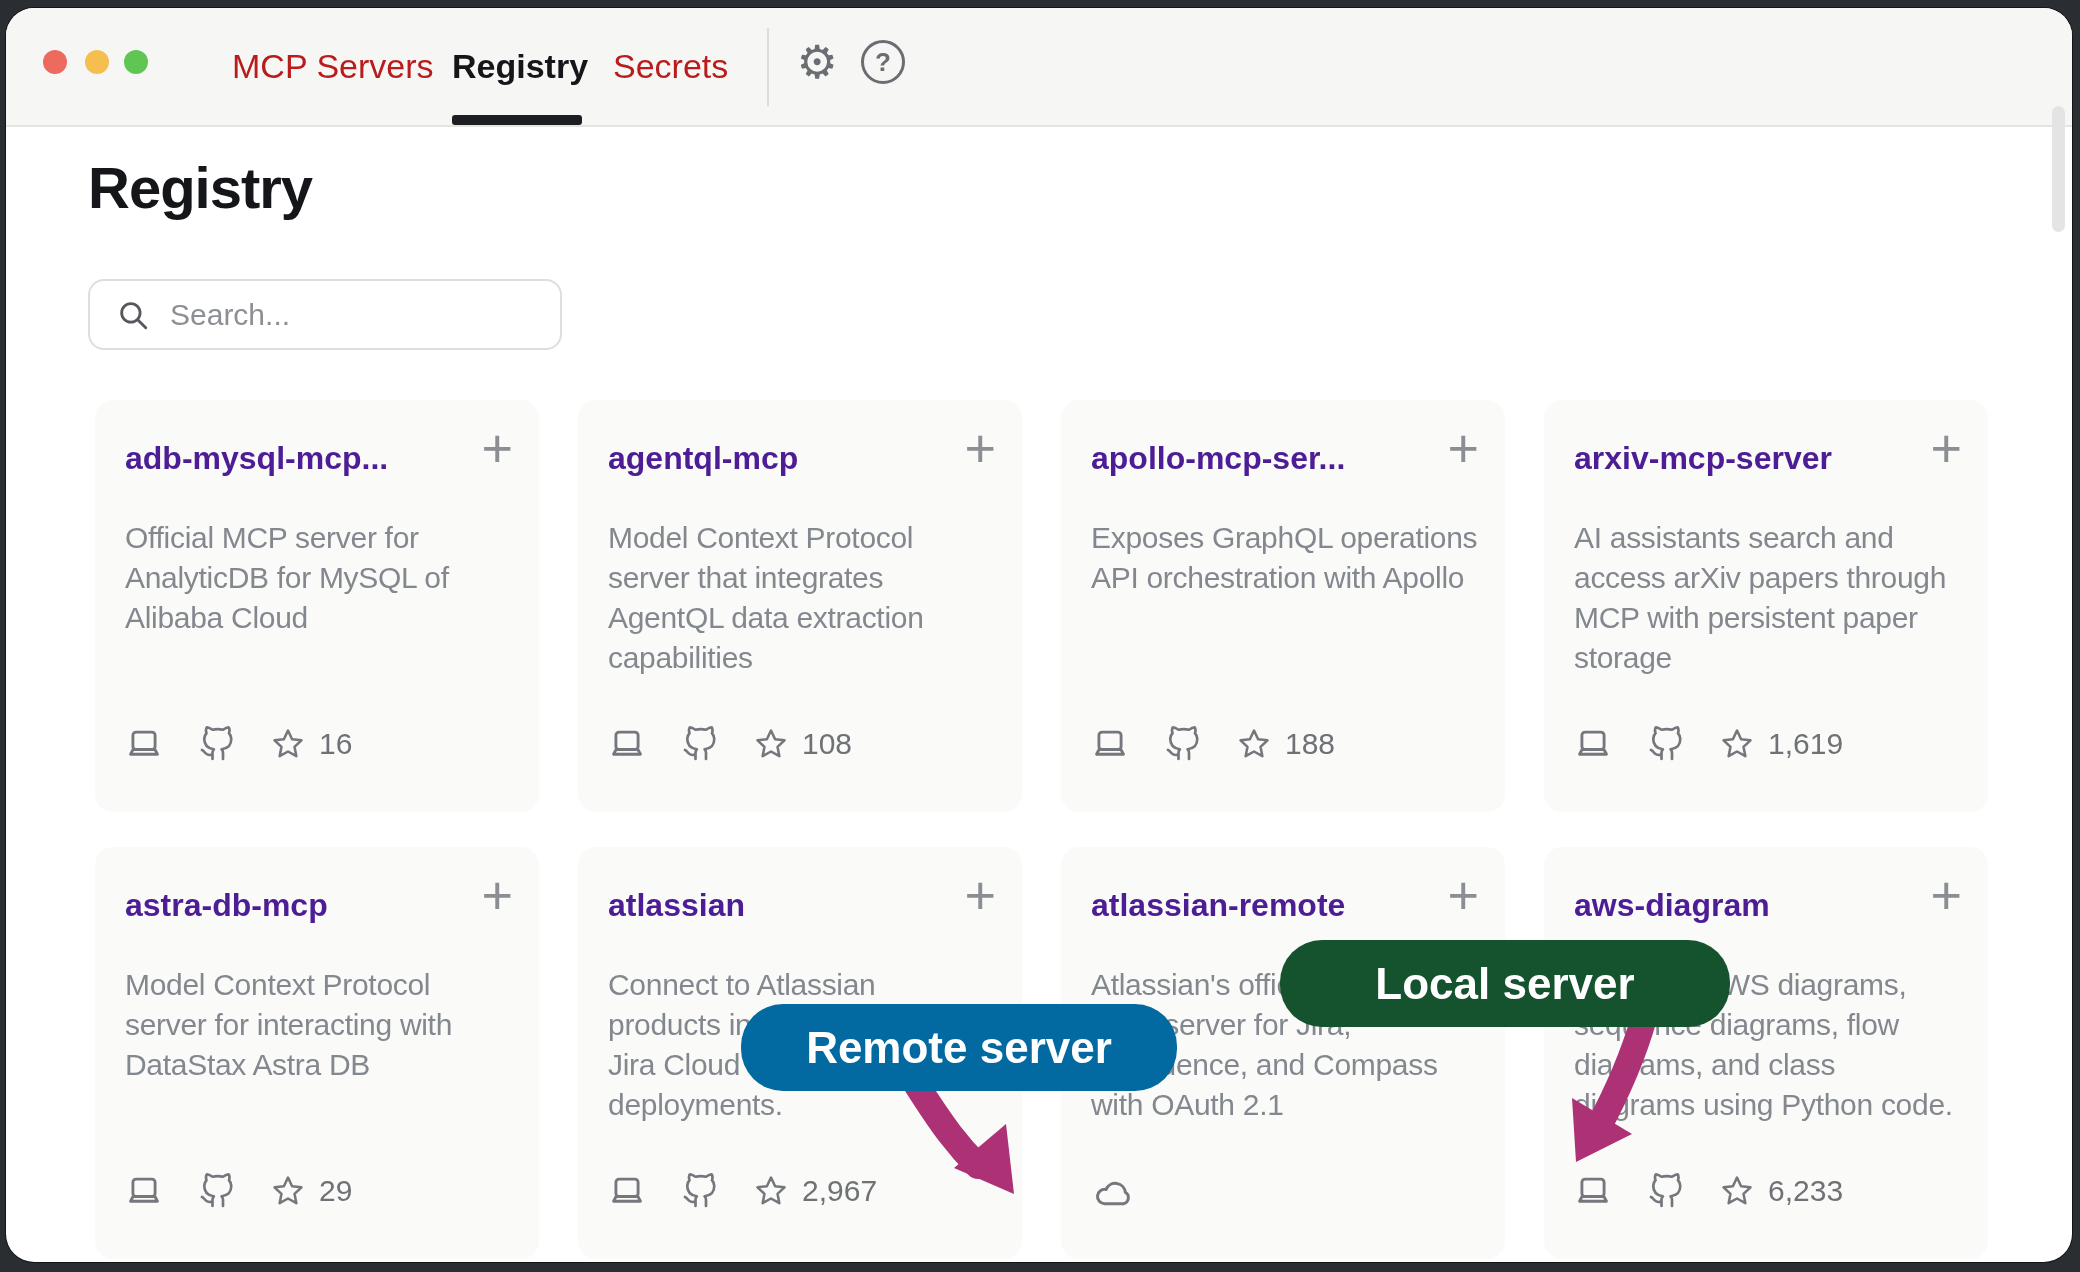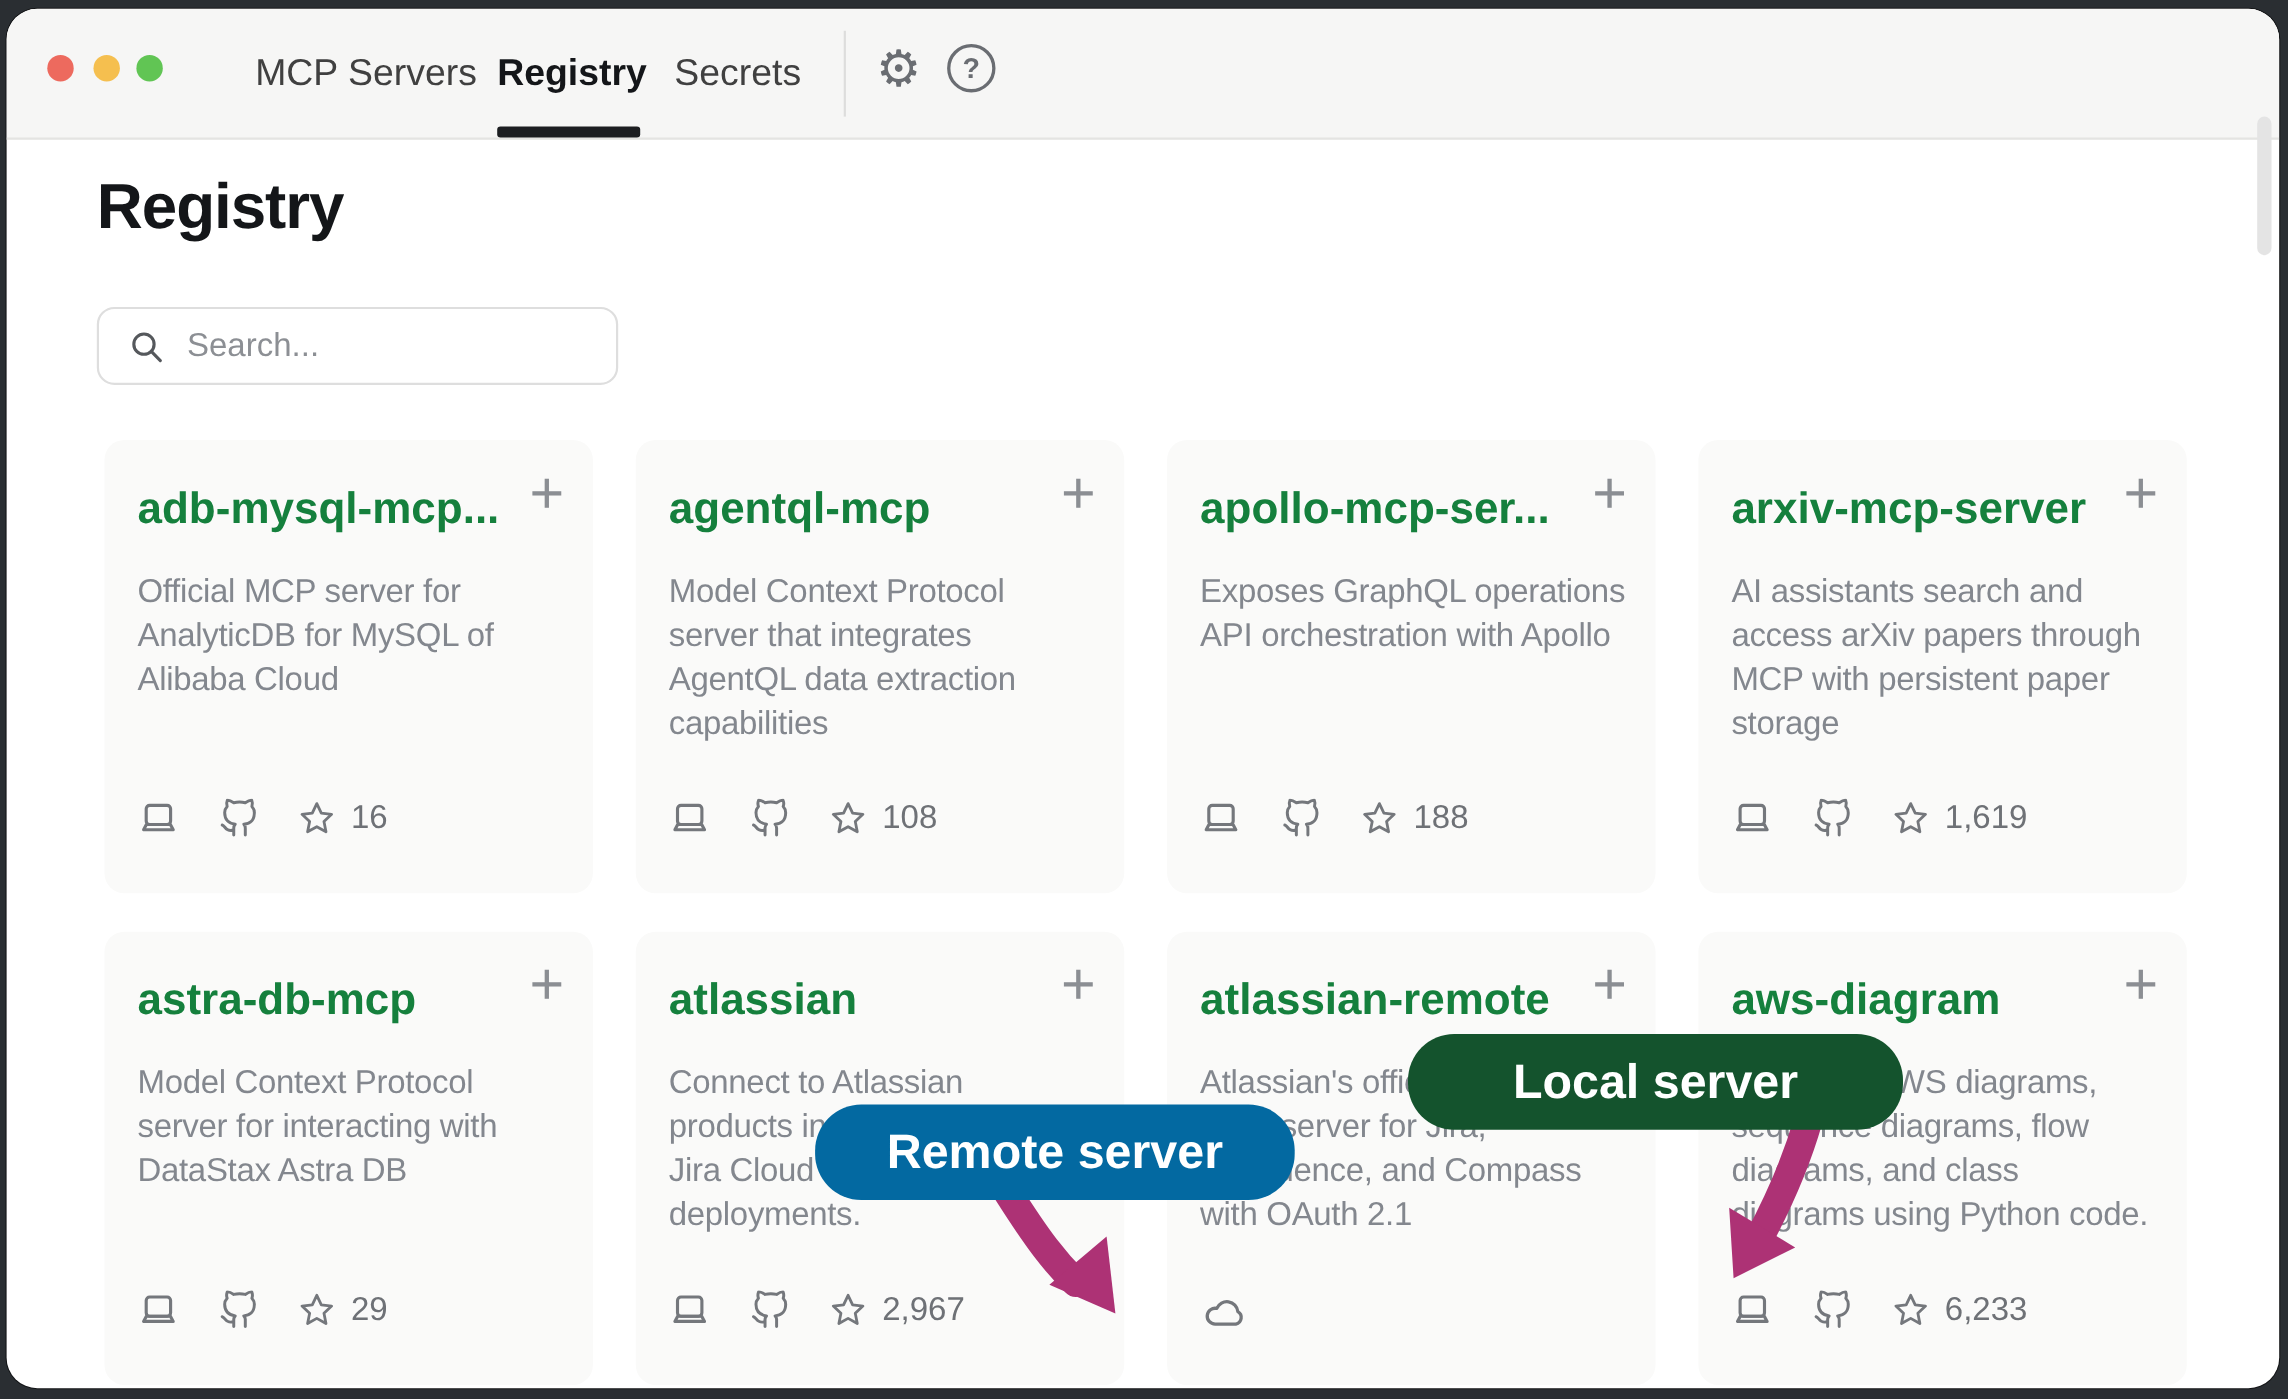--- a/index.html
+++ b/index.html
@@ -4,43 +4,43 @@
 <style>
   html,body{margin:0;padding:0;width:2080px;height:1272px;background:#2a2e32;overflow:hidden;
     font-family:"Liberation Sans","DejaVu Sans",sans-serif;}
   .window{position:absolute;left:6px;top:8px;width:2066px;height:1254px;background:#ffffff;
     border-radius:28px;overflow:hidden;box-shadow:0 0 0 1px rgba(0,0,0,.55);}
   
   .header{position:absolute;left:0;top:0;width:100%;height:117px;background:#f6f6f5;
     border-bottom:2px solid #e4e4e2;}
   .traffic{position:absolute;top:42px;width:24px;height:24px;border-radius:50%;}
   .tab{position:absolute;top:0;height:117px;display:flex;align-items:center;
-    font-size:34px;color:#404040;cursor:default;}
+    font-size:34px;color:#b91c1c;cursor:default;}
   .tab.active{color:#141619;font-weight:700;}
   .tab-underline{position:absolute;left:446px;top:107px;width:130px;height:10px;
     background:#1c1e21;border-radius:3px;}
   .hdr-divider{position:absolute;left:761px;top:20px;width:2px;height:78px;background:#dddddc;}
   .hdr-icon{position:absolute;top:30px;width:48px;height:48px;display:flex;align-items:center;
     justify-content:center;color:#6a6d72;}
   .gear-glyph{font-size:46px;line-height:48px;}
   .help-circle{width:38px;height:38px;border:3px solid #6a6d72;border-radius:50%;
     display:flex;align-items:center;justify-content:center;font-size:26px;font-weight:700;color:#6a6d72;}
   
   .page-title{position:absolute;left:82px;top:146px;font-size:58px;font-weight:800;
     color:#141619;letter-spacing:-1px;}
   .search-box{position:absolute;left:82px;top:271px;width:474px;height:71px;background:#fff;
     border:2px solid #dedede;border-radius:16px;display:flex;align-items:center;box-sizing:border-box;}
   .search-box svg{margin-left:26px;flex:0 0 auto;}
   .search-input{border:none;outline:none;background:transparent;font-size:30px;color:#333;
     margin-left:18px;width:360px;font-family:inherit;}
   .search-input::placeholder{color:#8c8f94;}
   
   .card{position:absolute;width:444px;height:412px;background:#fafaf9;border-radius:18px;}
-  .card-title{position:absolute;left:30px;top:40px;right:84px;font-size:40px;font-weight:700;
-    color:#15803d;white-space:nowrap;overflow:hidden;}
+  .card-title{position:absolute;left:30px;top:40px;right:84px;font-size:32px;font-weight:700;
+    color:#4c1d95;white-space:nowrap;overflow:hidden;}
   .card-add{position:absolute;right:26px;top:18px;font-size:54px;font-weight:200;color:#8b8e93;
     line-height:60px;cursor:default;}
   .card-desc{position:absolute;left:30px;top:118px;right:10px;}
   .card-desc div{font-size:30px;line-height:40px;color:#83878e;white-space:nowrap;letter-spacing:-.3px;}
   .card-footer{position:absolute;left:30px;top:325px;display:flex;align-items:center;gap:36px;}
   .stars{display:flex;align-items:center;gap:14px;}
   .star-count{font-size:30px;color:#6e7176;}
   .icon{color:#74777c;}
   
   .badge{position:absolute;height:87px;border-radius:42px;display:flex;align-items:center;

